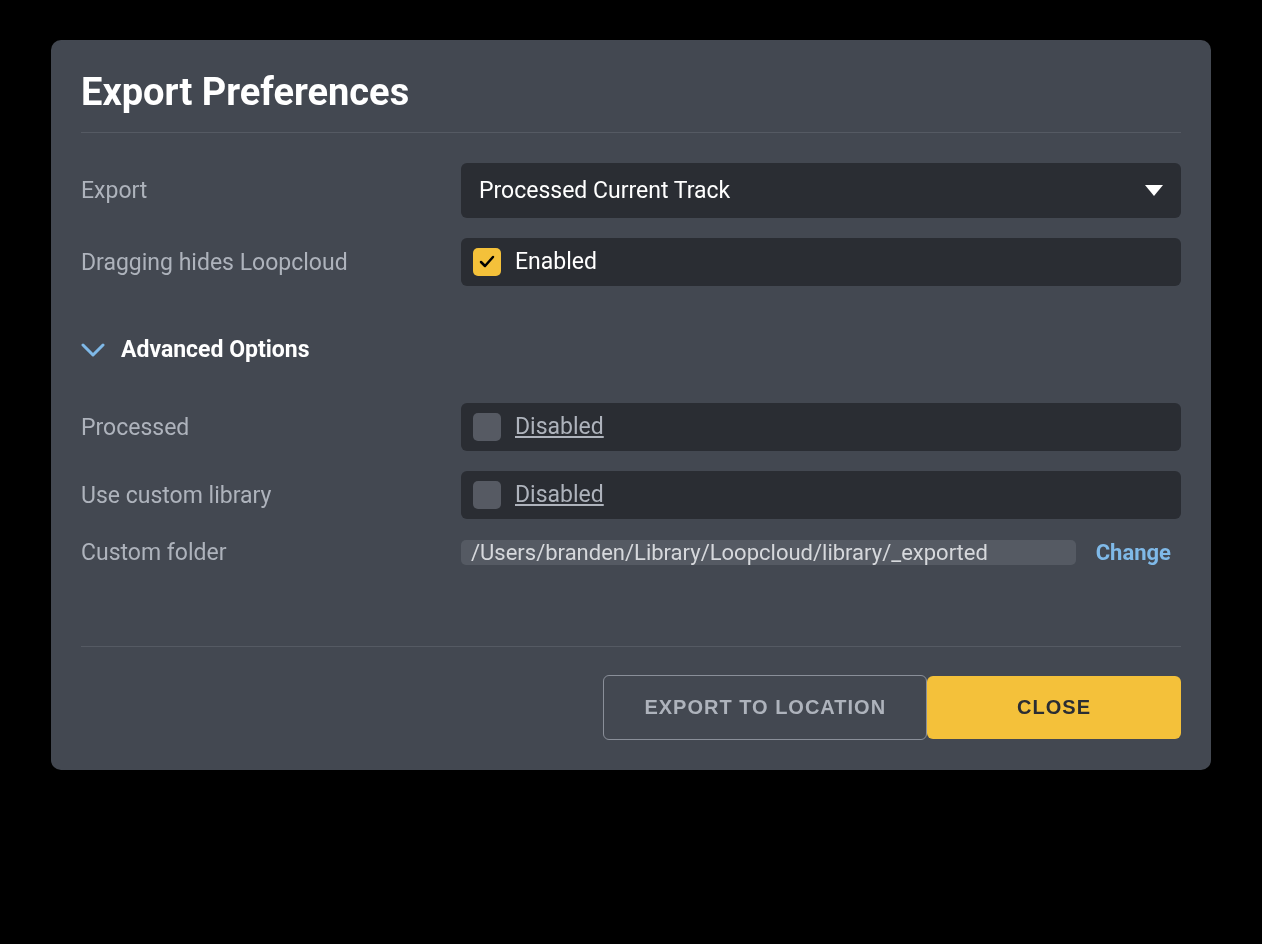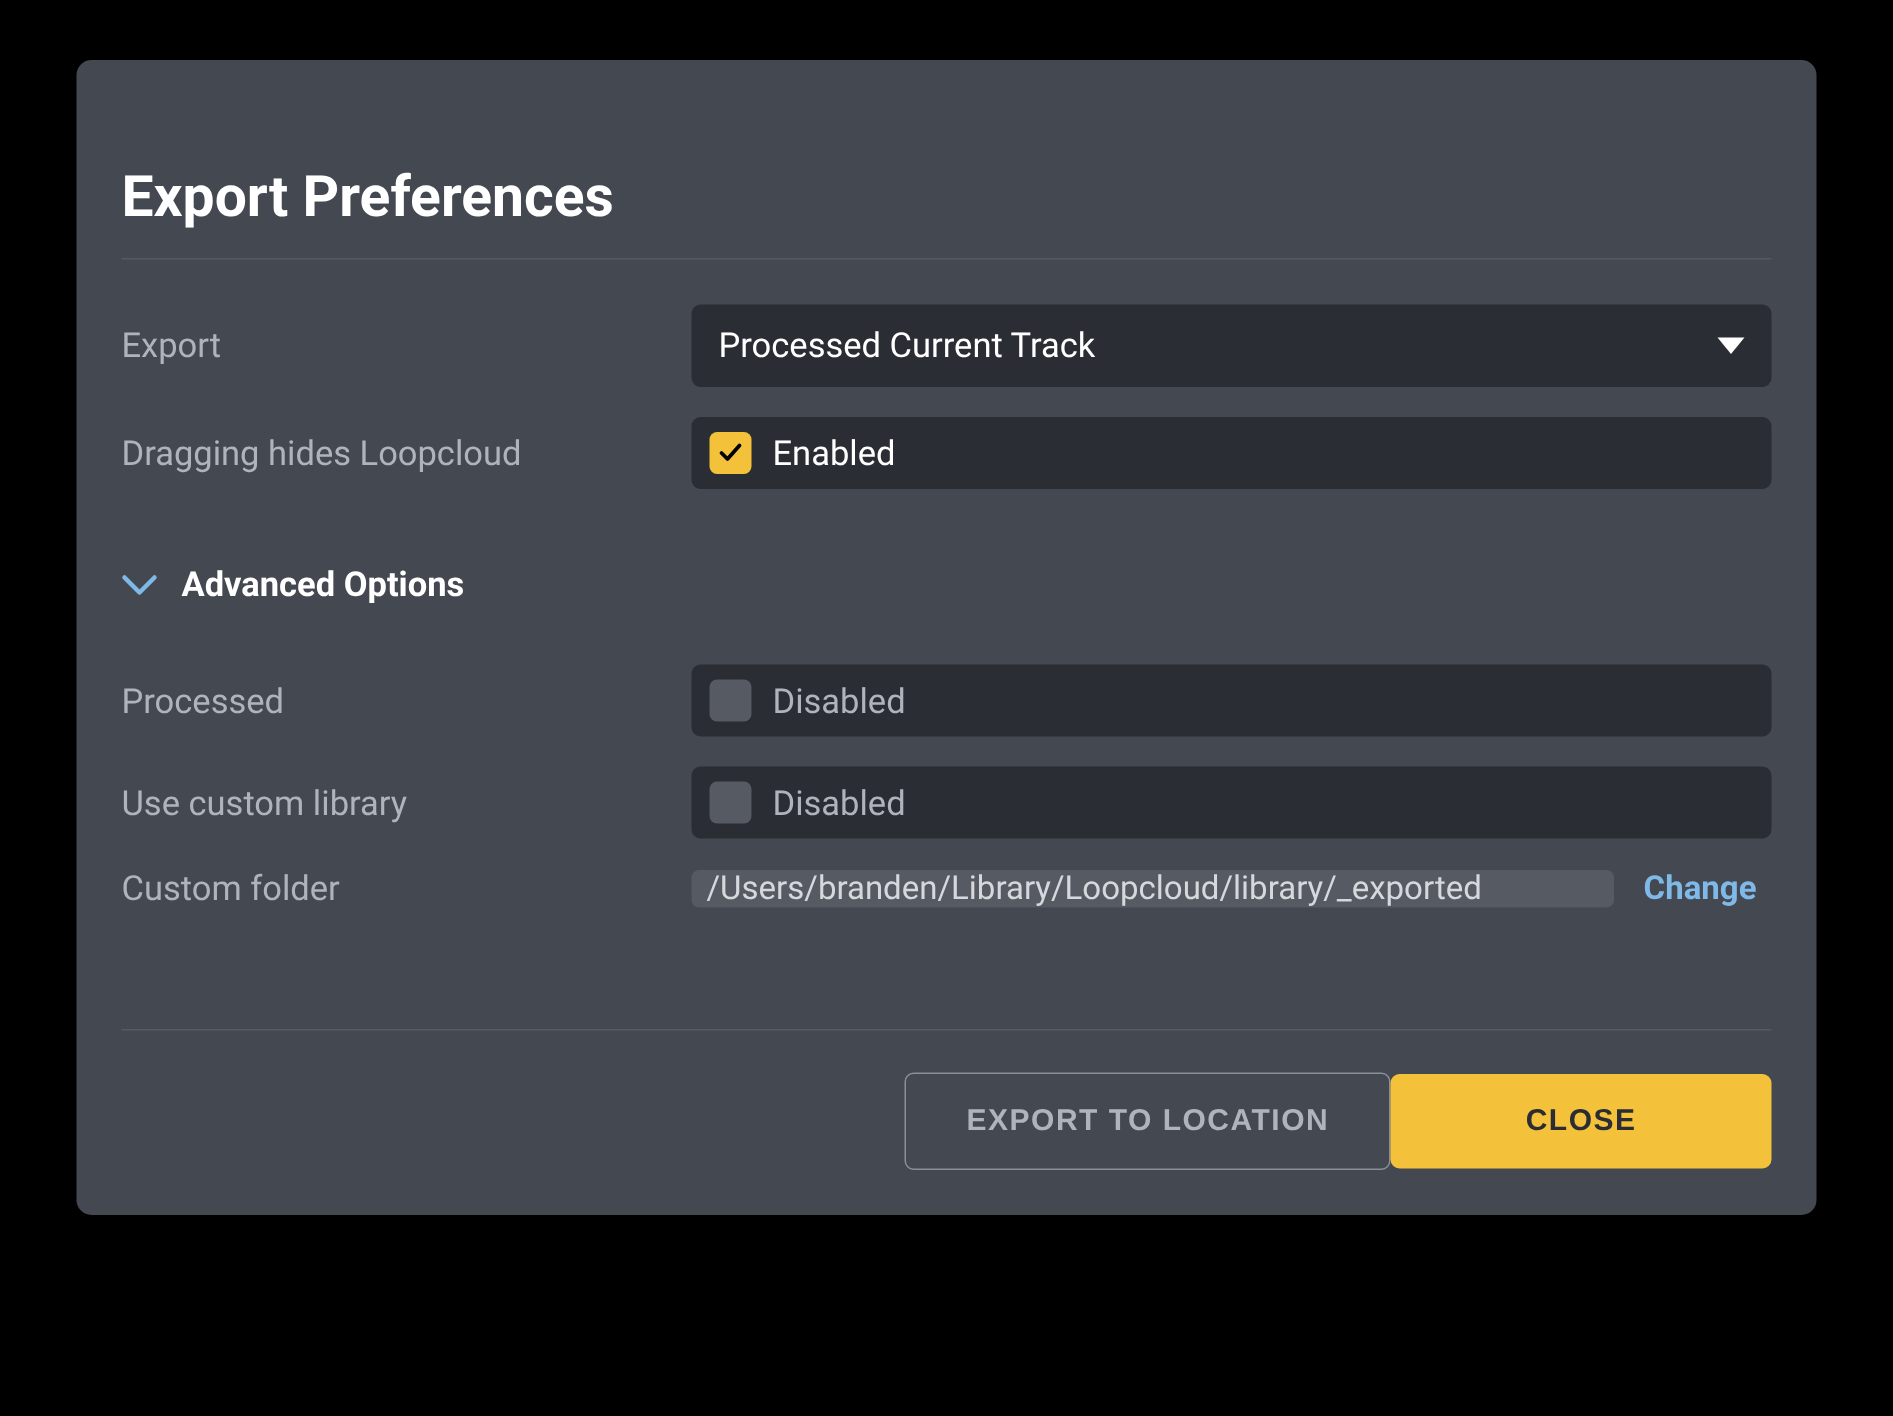--- a/index.html
+++ b/index.html
@@ -21,21 +21,20 @@
       background: #434851;
       border-radius: 10px;
       width: 1160px;
       padding: 30px 30px 30px 30px;
     }
     .title {
       color: #fff;
       font-size: 38px;
       font-weight: 700;
       margin-bottom: 18px;
-      margin-top: 40px;
     }
     .divider {
       border: none;
       border-top: 1px solid #555a63;
       margin-bottom: 30px;
     }
     .row {
       display: flex;
       align-items: center;
       margin-bottom: 20px;
@@ -66,21 +65,21 @@
       height: 0;
       border-left: 9px solid transparent;
       border-right: 9px solid transparent;
       border-top: 11px solid #fff;
     }
     .checkbox-row {
       background: #2a2d33;
       border-radius: 6px;
       padding: 10px 12px;
       display: flex;
-      align-items: center;
+      align-items: flex-start;
       gap: 14px;
     }
     .checkbox {
       width: 28px;
       height: 28px;
       border-radius: 5px;
       display: flex;
       align-items: center;
       justify-content: center;
       cursor: pointer;
@@ -95,20 +94,21 @@
     .checkmark {
       width: 16px;
       height: 16px;
     }
     .checkbox-label {
       color: #fff;
       font-size: 23px;
     }
     .checkbox-label.disabled {
       color: #aeb3bc;
+      text-decoration: underline;
     }
     .section-header {
       display: flex;
       align-items: center;
       gap: 16px;
       margin-top: 50px;
       margin-bottom: 40px;
       cursor: pointer;
     }
     .chevron-blue {

